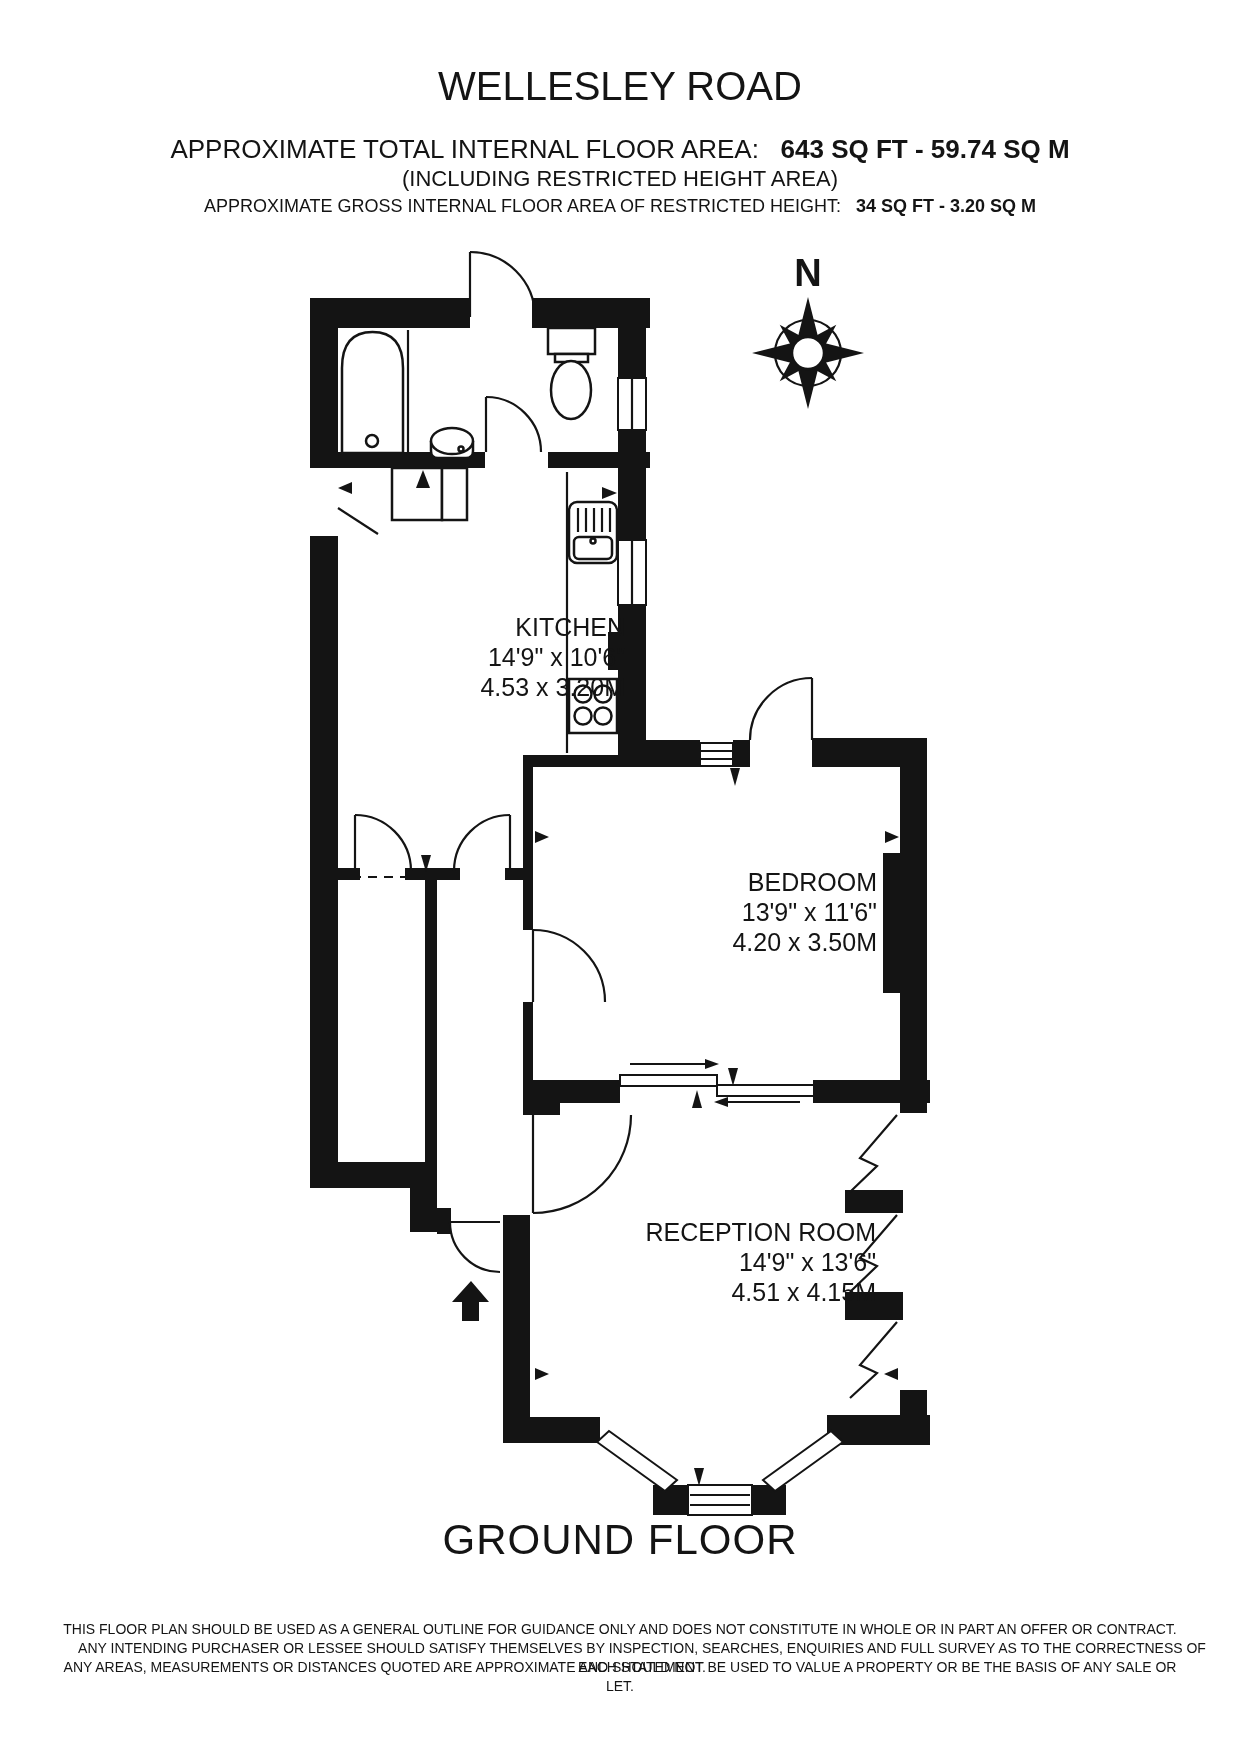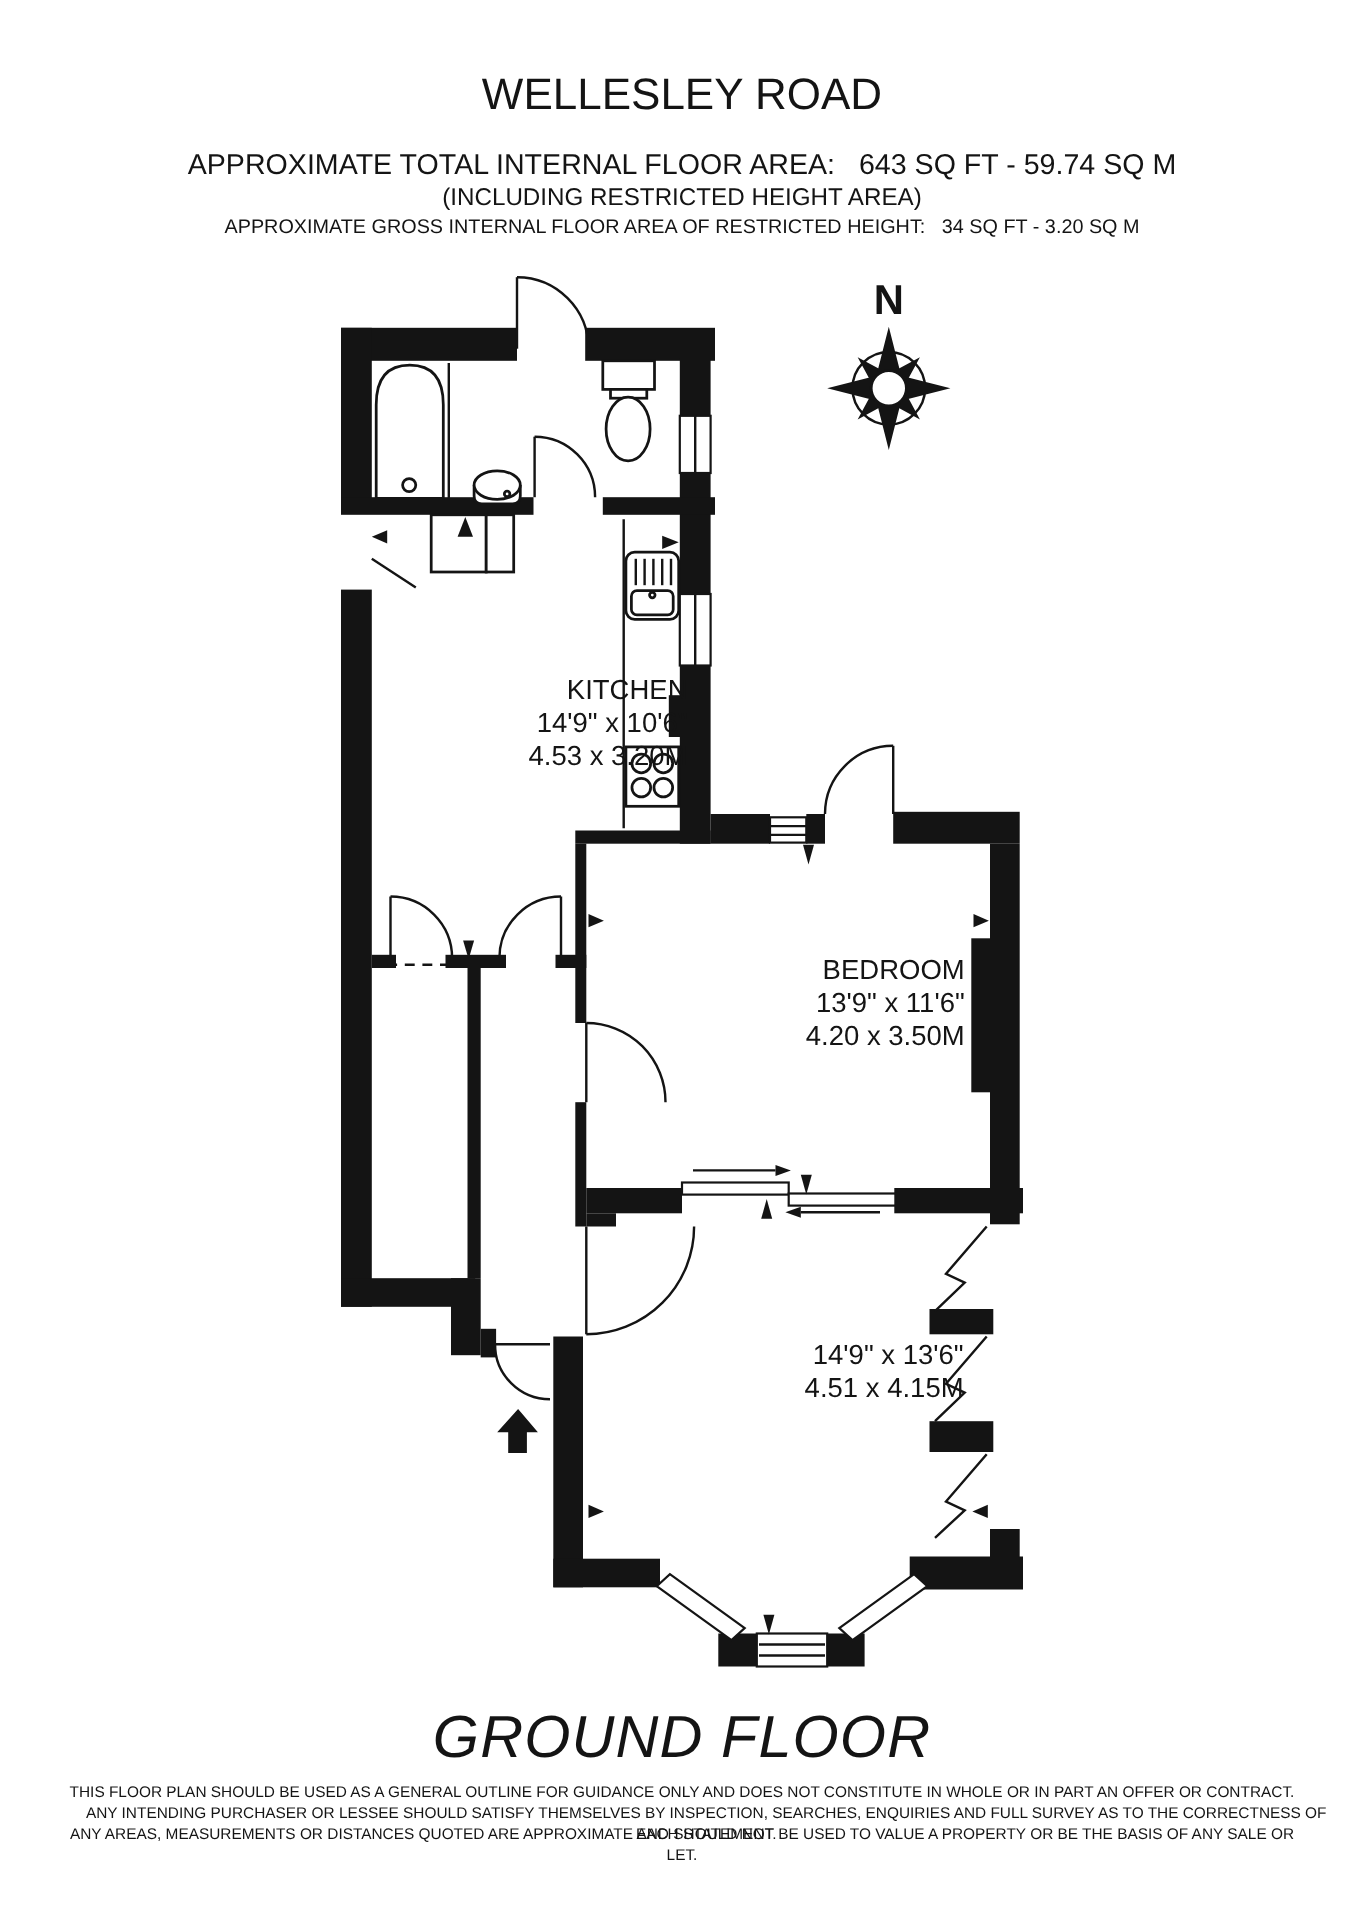--- a/index.html
+++ b/index.html
@@ -5,22 +5,22 @@
   html,body{margin:0;padding:0;background:#fff;}
   .canvas{
     position:relative;width:1240px;height:1753px;background:#fff;overflow:hidden;
     font-family:"Liberation Sans","DejaVu Sans",sans-serif;color:#141414;
   }
   .ctr{position:absolute;left:0;width:100%;text-align:center;white-space:nowrap;}
   .title{top:64px;font-size:40px;font-weight:normal;letter-spacing:0px;}
   .hline1{top:134px;font-size:26px;}
   .hline2{top:166px;font-size:22px;}
   .hline3{top:196px;font-size:18px;}
-  .hval{font-weight:normal;}
-  .gfloor{top:1548px;font-size:54px;letter-spacing:1px;font-style:italic;}
+  .hval{font-weight:bold;}
+  .gfloor{top:1516px;font-size:42px;letter-spacing:1px;}
   .gsub{top:1582px;font-size:24px;}
   .disc{position:absolute;left:50px;width:1140px;text-align:center;font-size:14px;line-height:18.5px;}
   .roomlbl{position:absolute;width:320px;text-align:right;font-size:25px;line-height:30px;}
   .nlabel{position:absolute;left:786px;top:252px;width:44px;text-align:center;font-size:38px;font-weight:bold;}
   svg{position:absolute;left:0;top:0;}
   .w{fill:#141414;stroke:none;}
   .ln{stroke:#141414;stroke-width:2.2;fill:none;}
   .arc{stroke:#141414;stroke-width:2.2;fill:none;}
   .fx{stroke:#141414;stroke-width:2.5;fill:#ffffff;}
   .win{stroke:#141414;stroke-width:2;fill:#ffffff;}
@@ -232,20 +232,21 @@
     <div>KITCHEN</div>
     <div>14'9" x 10'6"</div>
     <div>4.53 x 3.20M</div>
   </div>
   <div class="roomlbl" style="left:557px;top:867px;">
     <div>BEDROOM</div>
     <div>13'9" x 11'6"</div>
     <div>4.20 x 3.50M</div>
   </div>
   <div class="roomlbl" style="left:556px;top:1217px;">
+    <div>RECEPTION ROOM</div>
     <div>14'9" x 13'6"</div>
     <div>4.51 x 4.15M</div>
   </div>
 
   <div class="ctr gfloor">GROUND FLOOR</div>
   <div class="disc" style="top:1620px;">THIS FLOOR PLAN SHOULD BE USED AS A GENERAL OUTLINE FOR GUIDANCE ONLY AND DOES NOT CONSTITUTE IN WHOLE OR IN PART AN OFFER OR CONTRACT.</div>
   <div class="disc" style="top:1639px;margin-left:22px;">ANY INTENDING PURCHASER OR LESSEE SHOULD SATISFY THEMSELVES BY INSPECTION, SEARCHES, ENQUIRIES AND FULL SURVEY AS TO THE CORRECTNESS OF EACH STATEMENT.</div>
   <div class="disc" style="top:1658px;">ANY AREAS, MEASUREMENTS OR DISTANCES QUOTED ARE APPROXIMATE AND SHOULD NOT BE USED TO VALUE A PROPERTY OR BE THE BASIS OF ANY SALE OR LET.</div>
 
 </div>

